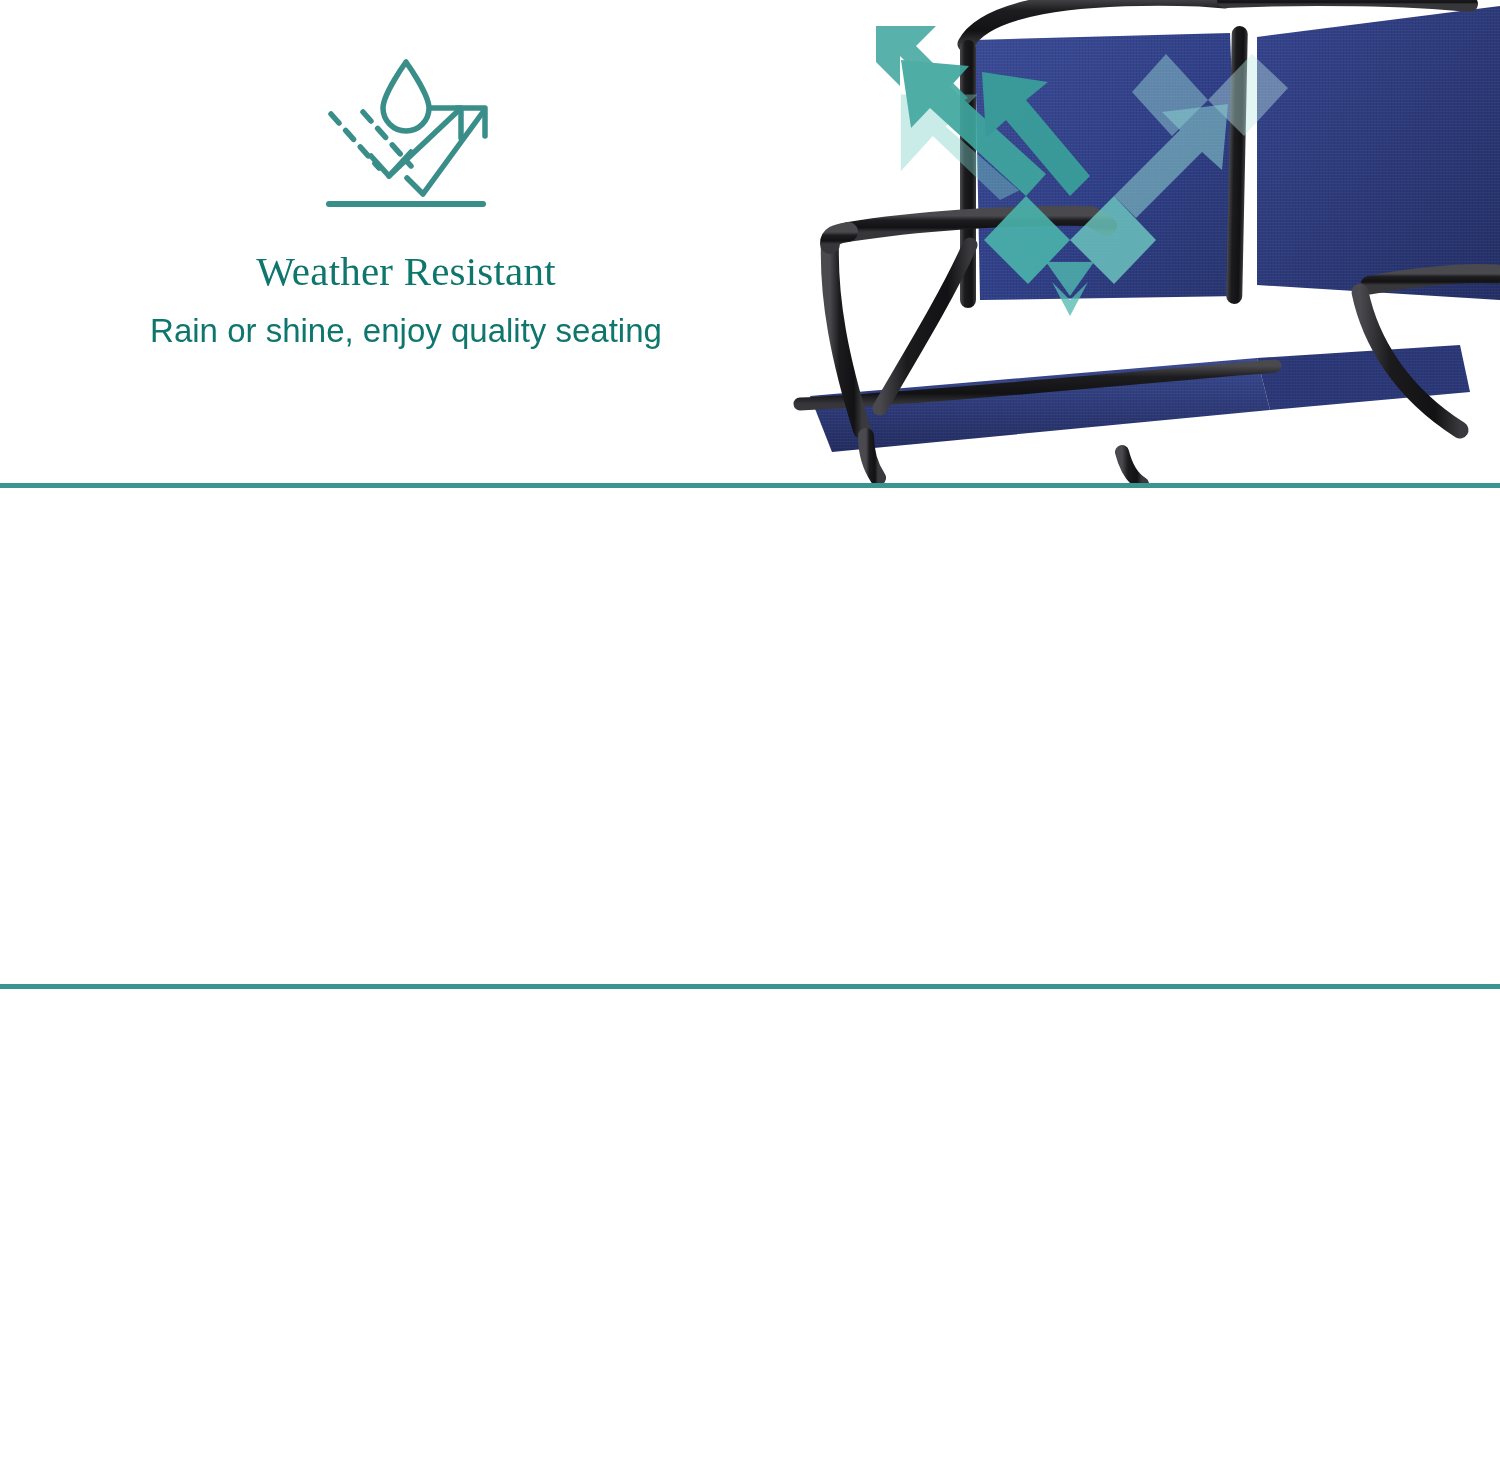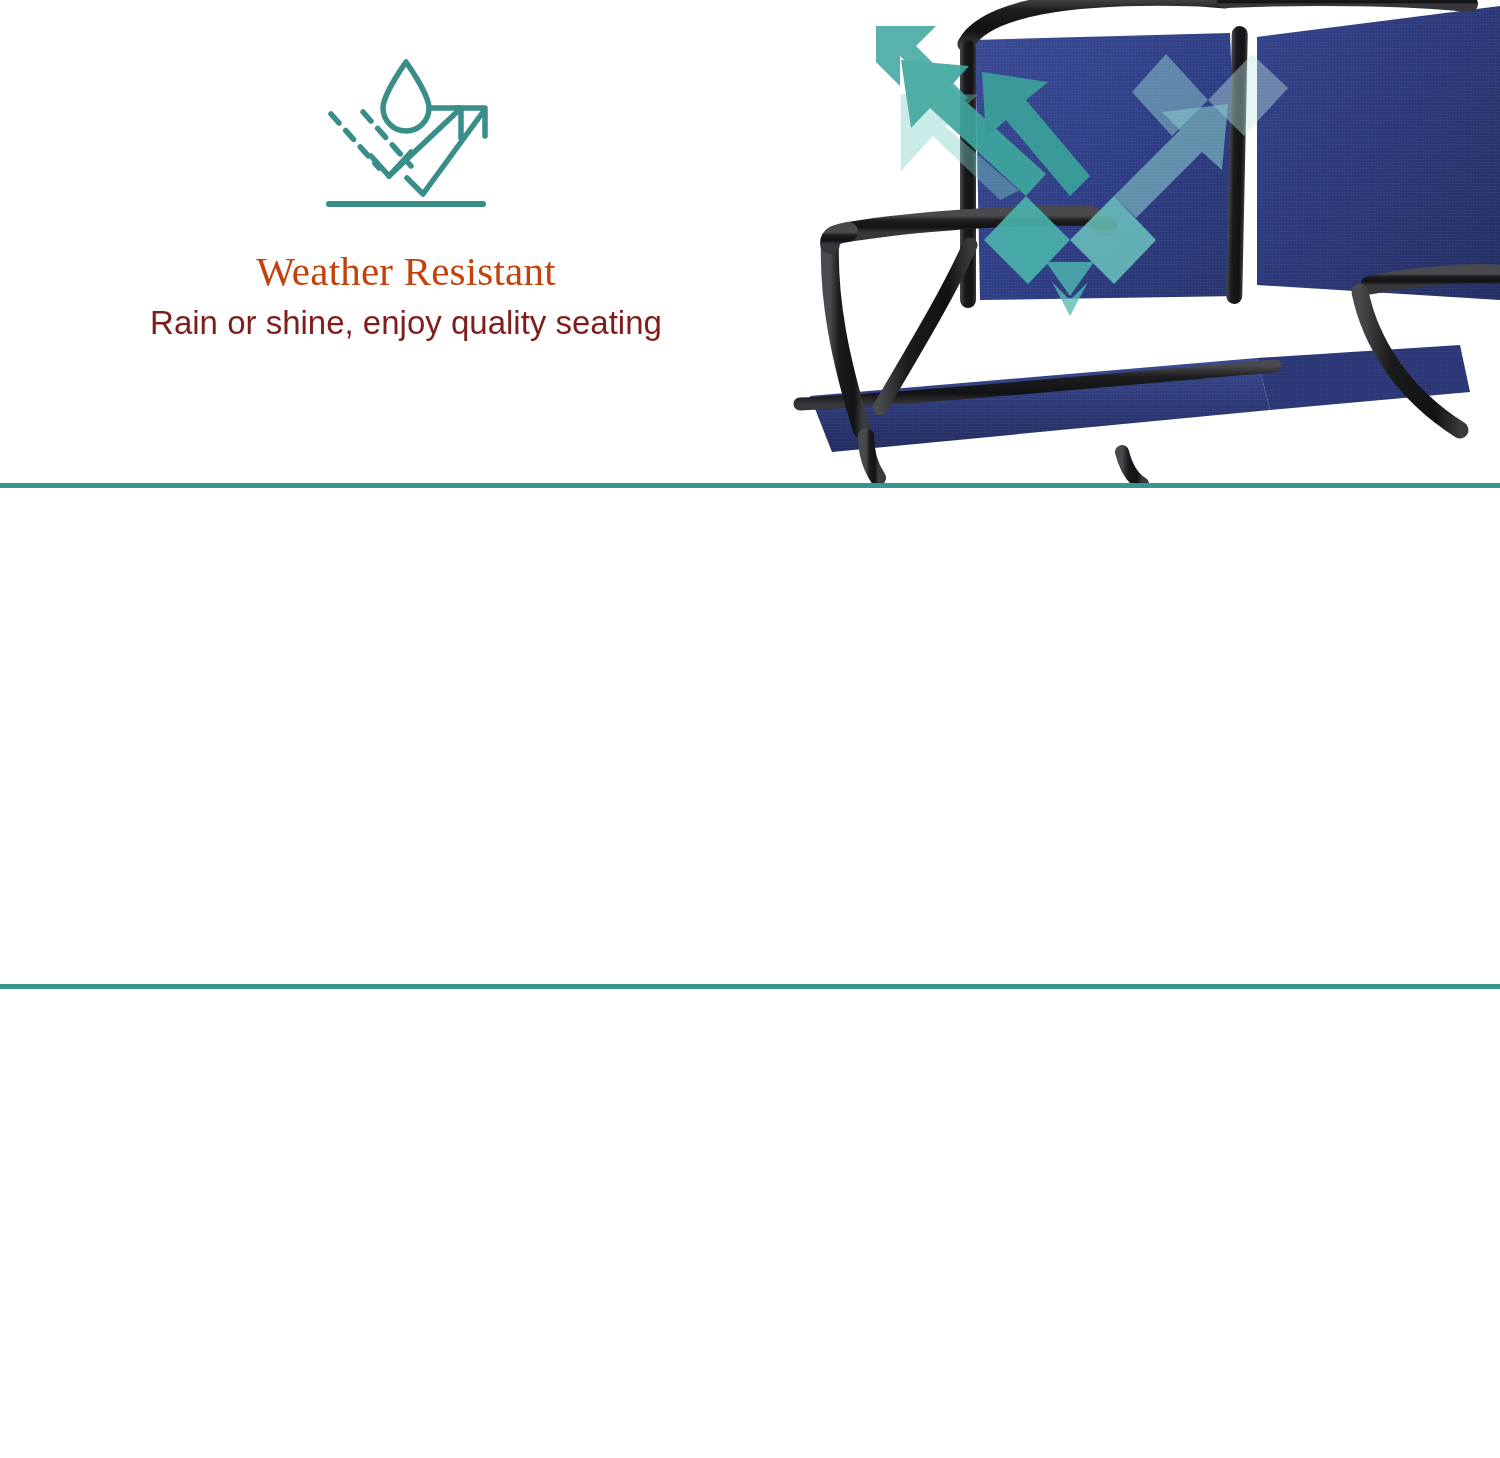--- a/index.html
+++ b/index.html
@@ -15,25 +15,25 @@
   #row3 { top:989px; height:469px; }
 
   .divider { position:absolute; left:0; width:1500px; height:5px;
              background:#3a9490; z-index:40; }
   #div1 { top:483px; }
   #div2 { top:984px; }
 
   
   .textblock { position:absolute; text-align:center; }
   .heading { font-family:"Liberation Serif", serif; font-size:41px;
-             color:#c2410c; font-weight:400; letter-spacing:.2px;
+             color:#0f766e; font-weight:400; letter-spacing:.2px;
              line-height:1.15; white-space:nowrap; }
   .body   { font-family:"Liberation Sans", sans-serif; font-size:33px;
-             color:#7f1d1d; font-weight:300; line-height:1.32;
-             margin-top:6px; }
+             color:#0f766e; font-weight:300; line-height:1.32;
+             margin-top:14px; }
   .body span { display:block; white-space:nowrap; }
 
   .iconwrap { display:flex; justify-content:center; align-items:flex-end; }
 
   
   #tb-weather { left:0;   top:248px; width:812px; }
   #ic-weather { position:absolute; left:0; top:56px; width:812px; height:160px; }
 
   
   #photo1 { position:absolute; left:770px; top:0; width:730px; height:485px; }

